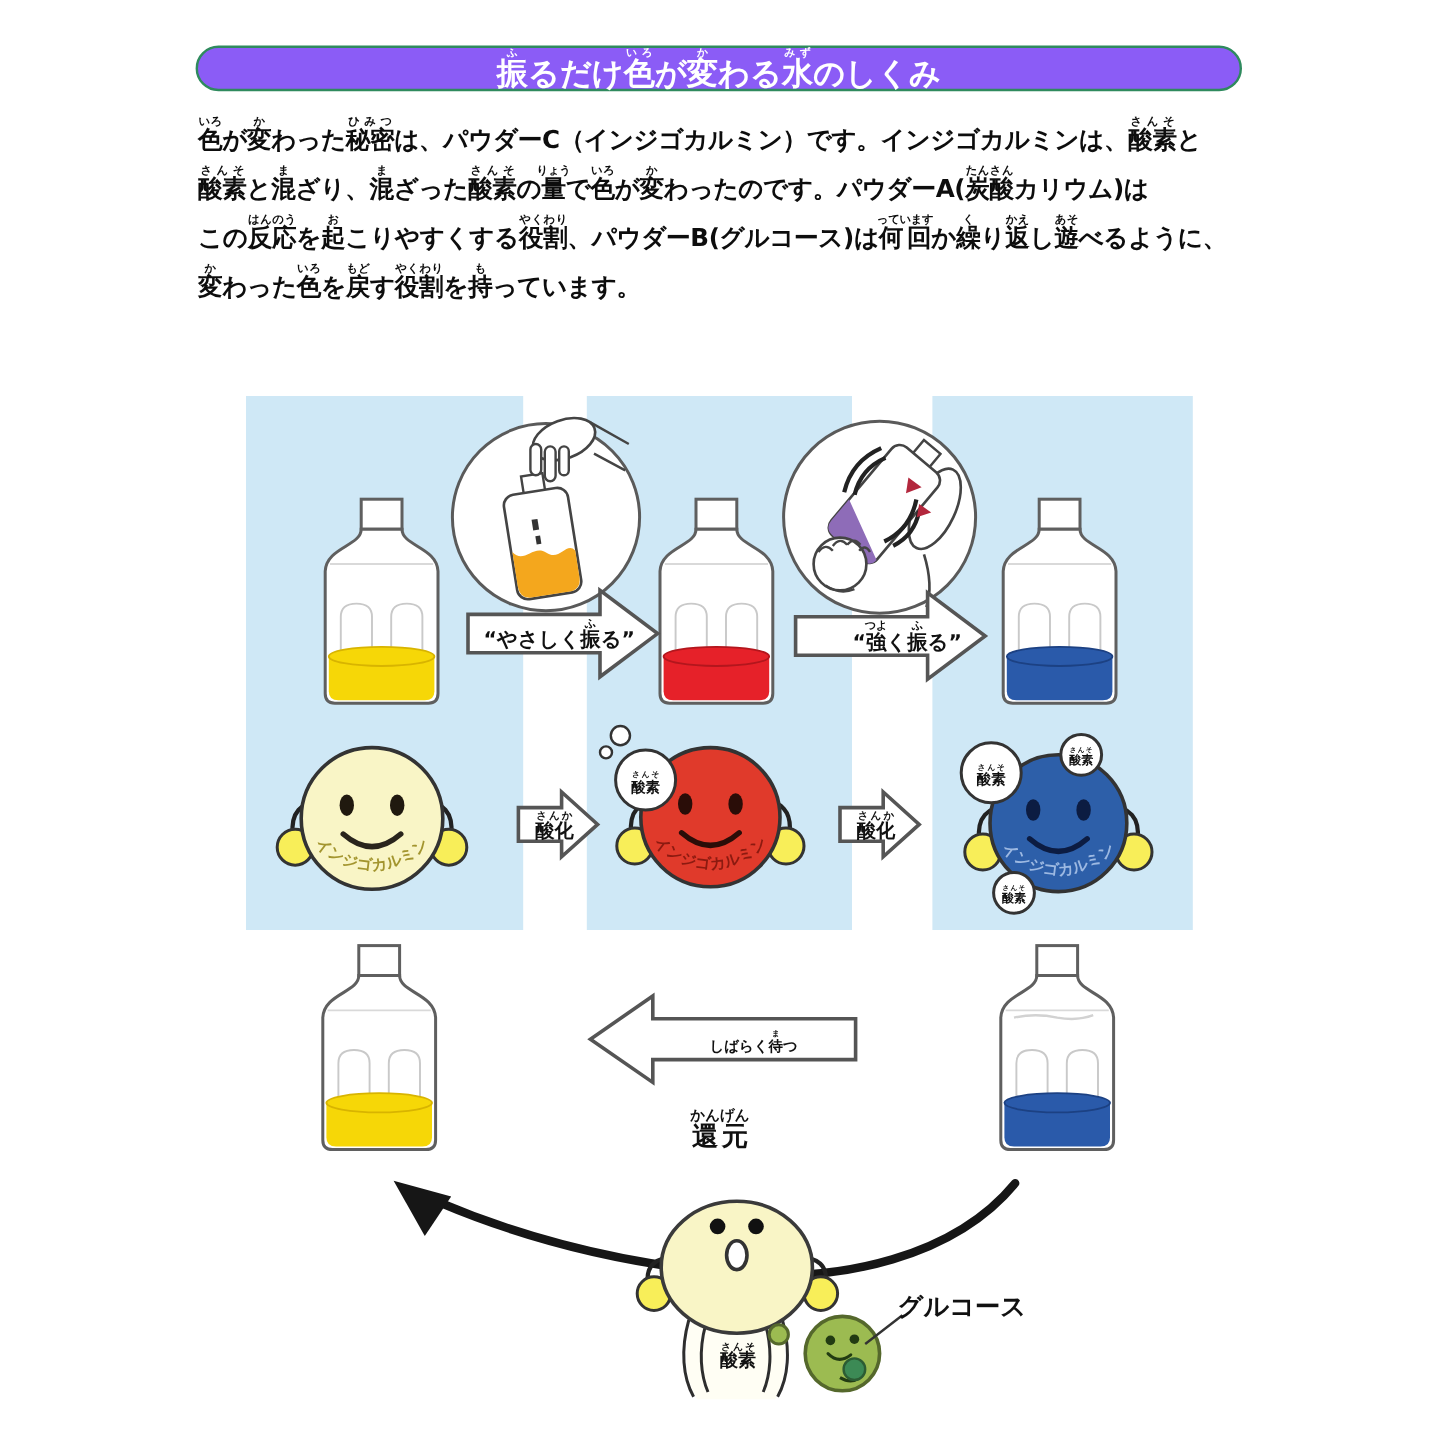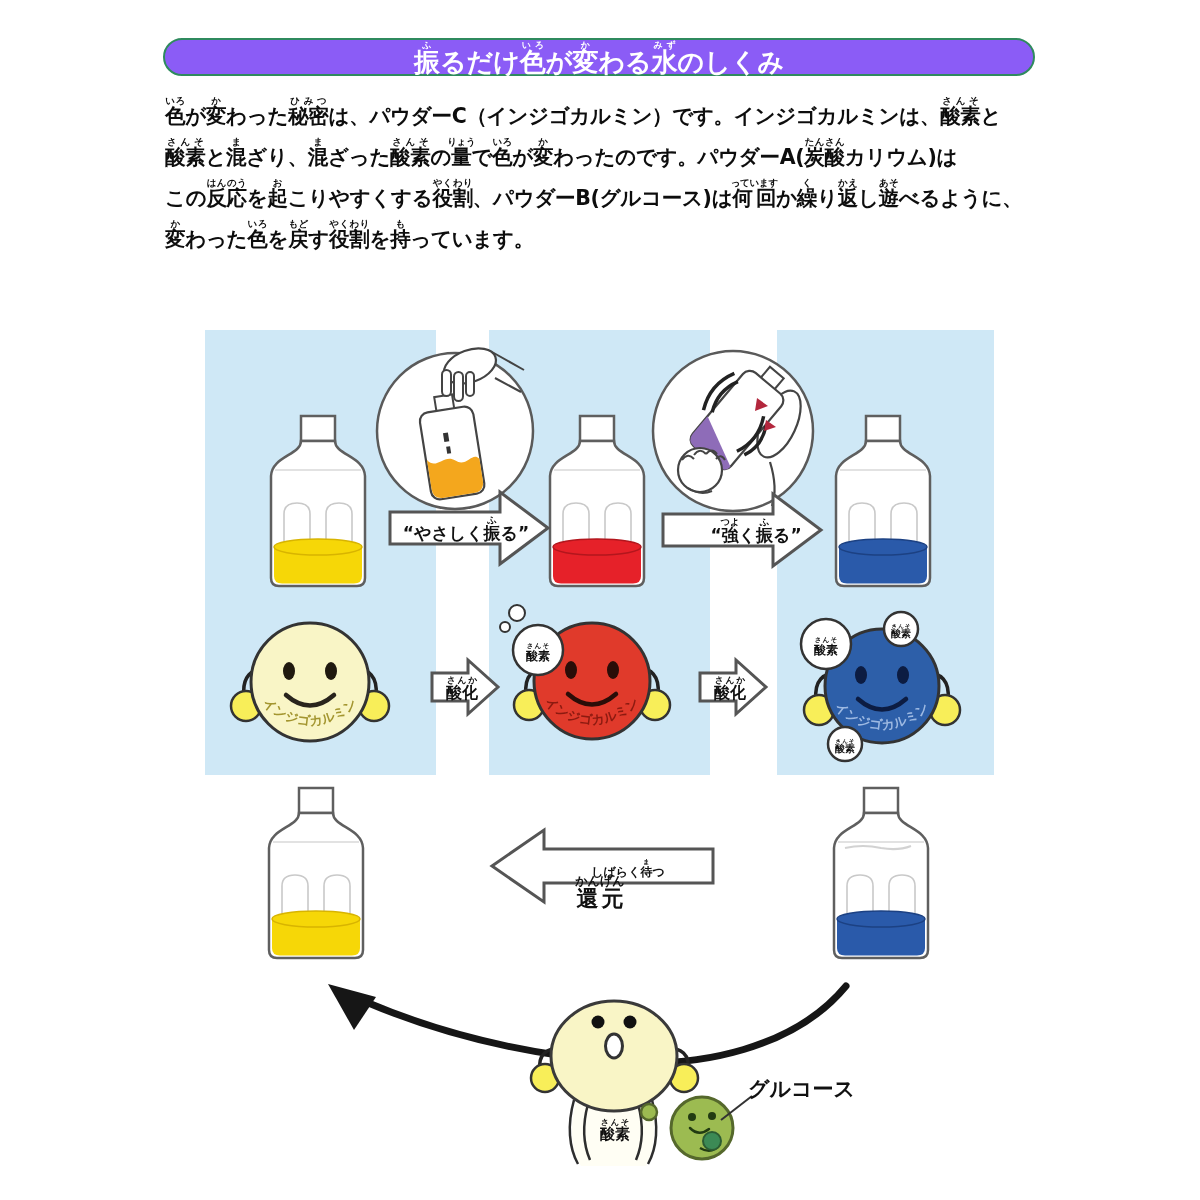--- a/index.html
+++ b/index.html
@@ -214,17 +214,17 @@
 <div class="lblc" style="left:466px;top:529px;font-size:17px;">“やさしく<ruby>振<rt>ふ</rt></ruby>る”</div>
 <div class="lblc" style="left:736px;top:531px;font-size:17px;margin-left:20px;">“<ruby>強<rt>つよ</rt></ruby>く<ruby>振<rt>ふ</rt></ruby>る”</div>
 <div class="lblc" style="left:462px;top:688px;font-size:16px;"><ruby>酸化<rt>さんか</rt></ruby></div>
 <div class="lblc" style="left:730px;top:688px;font-size:16px;"><ruby>酸化<rt>さんか</rt></ruby></div>
 <div class="lblc" style="left:538px;top:652px;font-size:12px;"><ruby>酸素<rt>さんそ</rt></ruby></div>
 <div class="lblc" style="left:826px;top:646px;font-size:12px;"><ruby>酸素<rt>さんそ</rt></ruby></div>
 <div class="lblc" style="left:901px;top:631px;font-size:10px;"><ruby>酸素<rt>さんそ</rt></ruby></div>
 <div class="lblc" style="left:845px;top:746px;font-size:10px;"><ruby>酸素<rt>さんそ</rt></ruby></div>
 
 <div class="lblc" style="left:628px;top:868px;font-size:12px;">しばらく<ruby>待<rt>ま</rt></ruby>つ</div>
-<div class="lblc" style="left:600px;top:893px;font-size:22px;"><ruby>還元<rt>かんげん</rt></ruby></div>
+<div class="lblc" style="left:600px;top:941px;font-size:22px;"><ruby>還元<rt>かんげん</rt></ruby></div>
 <div class="lbll" style="left:748px;top:1078px;font-size:21px;">グルコース</div>
 <div class="lblc" style="left:615px;top:1130px;font-size:15px;"><ruby>酸素<rt>さんそ</rt></ruby></div>
 
 </div>
 
 </body></html>

